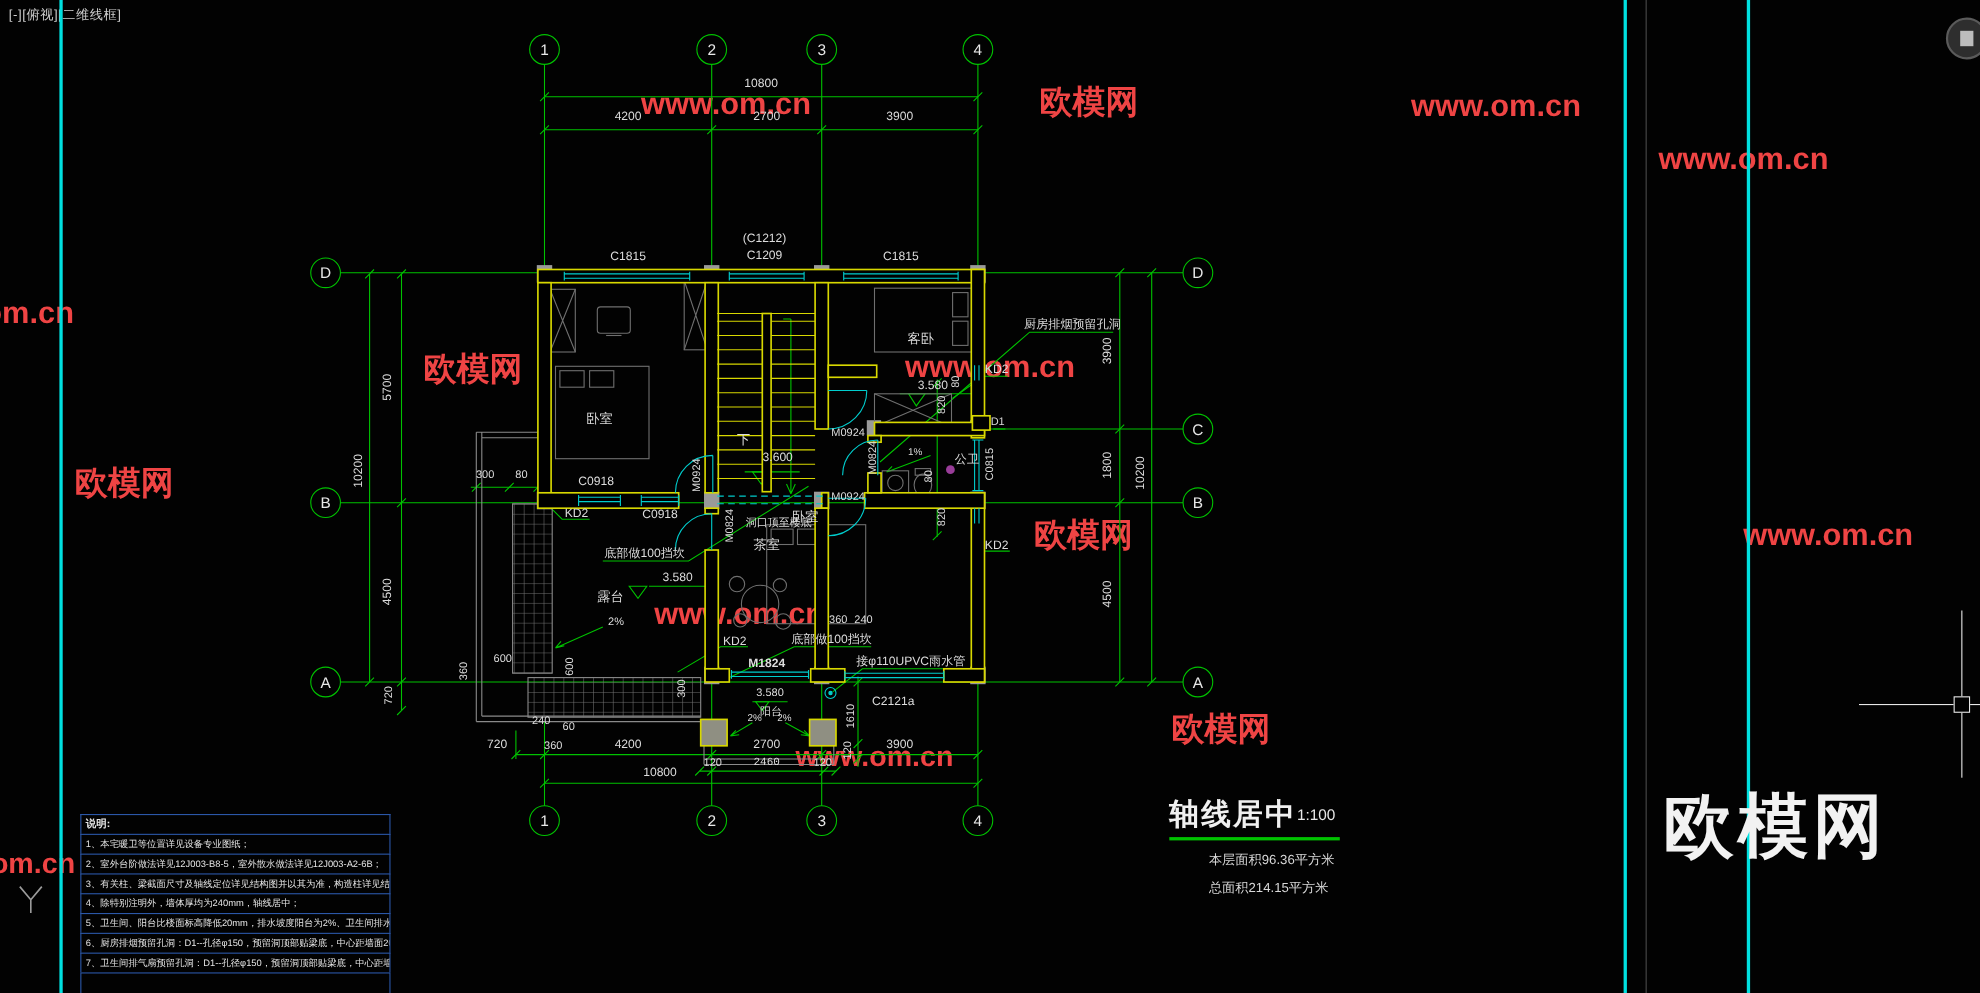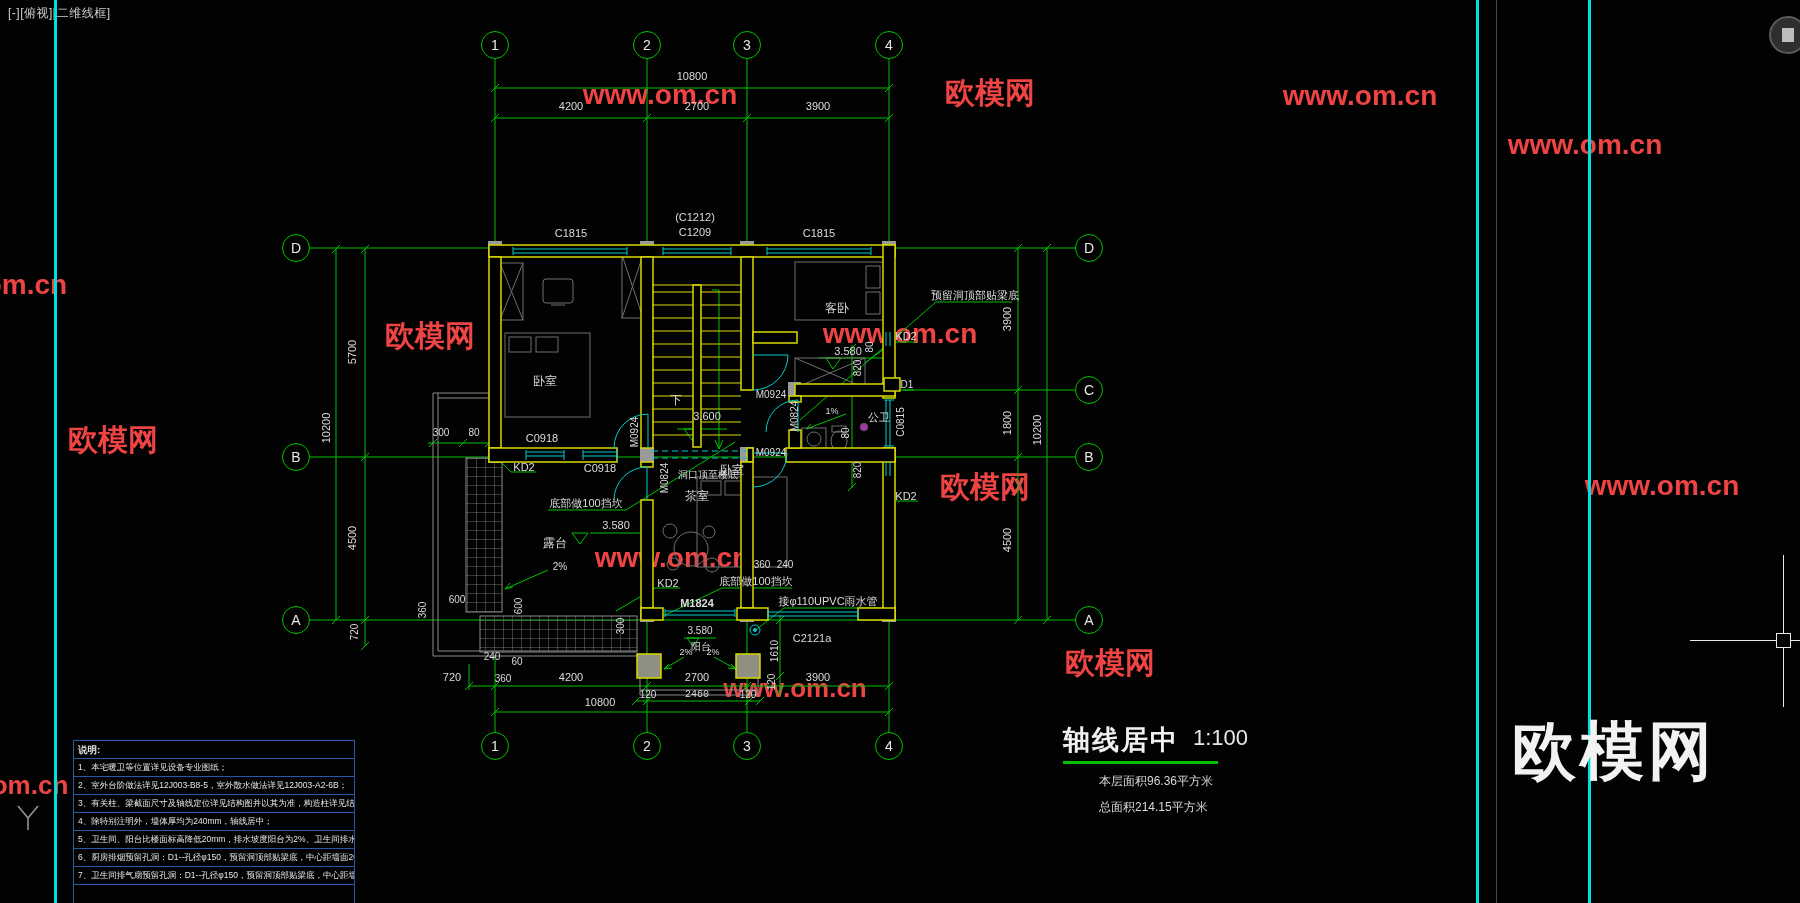--- a/index.html
+++ b/index.html
@@ -11,21 +11,21 @@
   .grayline{background:#4a4a4a;width:1px;}
   .wm{position:absolute;color:#ef4444;white-space:nowrap;font-weight:bold;pointer-events:none;}
   #bigwm{position:absolute;left:1512px;top:708px;color:#f2f2f2;font-size:64px;font-weight:bold;letter-spacing:4px;}
   #idwm{position:absolute;left:1513px;top:786px;color:#f2f2f2;font-size:33px;font-weight:bold;letter-spacing:1px;}
   .lbl{position:absolute;color:#dcdcdc;font-size:11px;white-space:nowrap;pointer-events:none;}
   .bubble{position:absolute;width:26px;height:26px;border:1.5px solid #00c200;border-radius:50%;
           color:#e8e8e8;font-size:14px;display:flex;align-items:center;justify-content:center;
           transform:translate(-50%,-50%);background:#020202;}
   #titleblock{position:absolute;left:1063px;top:722px;}
   #planname{color:#f0f0f0;font-size:27px;font-weight:bold;letter-spacing:2px;display:inline-block;}
-  #planscale{color:#e8e8e8;font-size:22px;margin-left:14px;vertical-align:4px;}
+  #planscale{color:#e8e8e8;font-size:14px;vertical-align:4px;}
   #title-underline{height:3px;background:#00c200;margin-top:3px;width:155px;}
   .area-line{color:#d8d8d8;font-size:12px;margin-top:9px;margin-left:36px;}
   #notes{position:absolute;left:73px;top:740px;width:282px;}
   #notes .nhead,#notes .nrow{border:1px solid #2b57a8;border-bottom:none;color:#e6e6e6;
       font-size:8.5px;line-height:17px;height:17px;padding:0 4px;white-space:nowrap;overflow:hidden;}
   #notes .nhead{font-size:9.5px;font-weight:bold;}
   #notes .nrow:last-child{border-bottom:1px solid #2b57a8;height:21px;}
   #navicon{position:absolute;left:1769px;top:16px;width:34px;height:34px;border-radius:50%;
            border:2px solid #5a5a5a;background:#2e2e2e;display:flex;align-items:center;justify-content:center;}
   #navicon .sq{width:12px;height:14px;background:#bdbdbd;}
@@ -228,21 +228,21 @@
       <div class="lbl" style="left: 695px; top: 217px; transform: translate(-50%, -50%);">(C1212)</div>
       <div class="lbl" style="left: 695px; top: 232px; transform: translate(-50%, -50%);">C1209</div>
       <div class="lbl" style="left: 819px; top: 233px; transform: translate(-50%, -50%);">C1815</div>
       <div class="lbl" style="left: 837px; top: 308px; font-size: 12px; transform: translate(-50%, -50%);">客卧</div>
       <div class="lbl" style="left: 545px; top: 381px; font-size: 12px; transform: translate(-50%, -50%);">卧室</div>
       <div class="lbl" style="left: 732px; top: 470px; font-size: 12px; transform: translate(-50%, -50%);">卧室</div>
       <div class="lbl" style="left: 697px; top: 496px; font-size: 12px; transform: translate(-50%, -50%);">茶室</div>
       <div class="lbl" style="left: 879px; top: 417px; font-size: 11px; transform: translate(-50%, -50%);">公卫</div>
       <div class="lbl" style="left: 555px; top: 543px; font-size: 12px; transform: translate(-50%, -50%);">露台</div>
       <div class="lbl" style="left: 701px; top: 647px; font-size: 10px; transform: translate(-50%, -50%);">阳台</div>
-      <div class="lbl" style="left: 975px; top: 295px; font-size: 11px; transform: translate(-50%, -50%);">预留洞顶部贴梁底</div>
+      <div class="lbl" style="left: 975px; top: 295px; font-size: 11px; transform: translate(-50%, -50%);">厨房排烟预留孔洞</div>
       <div class="lbl" style="left: 906px; top: 336px; transform: translate(-50%, -50%);">KD2</div>
       <div class="lbl" style="left: 524px; top: 467px; transform: translate(-50%, -50%);">KD2</div>
       <div class="lbl" style="left: 906px; top: 496px; transform: translate(-50%, -50%);">KD2</div>
       <div class="lbl" style="left: 668px; top: 583px; transform: translate(-50%, -50%);">KD2</div>
       <div class="lbl" style="left: 848px; top: 351px; transform: translate(-50%, -50%);">3.580</div>
       <div class="lbl" style="left: 616px; top: 525px; transform: translate(-50%, -50%);">3.580</div>
       <div class="lbl" style="left: 700px; top: 630px; font-size: 10px; transform: translate(-50%, -50%);">3.580</div>
       <div class="lbl" style="left: 707px; top: 416px; transform: translate(-50%, -50%);">3.600</div>
       <div class="lbl" style="left: 857px; top: 368px; font-size: 10px; transform: translate(-50%, -50%) rotate(-90deg);">820</div>
       <div class="lbl" style="left: 857px; top: 470px; font-size: 10px; transform: translate(-50%, -50%) rotate(-90deg);">820</div>

